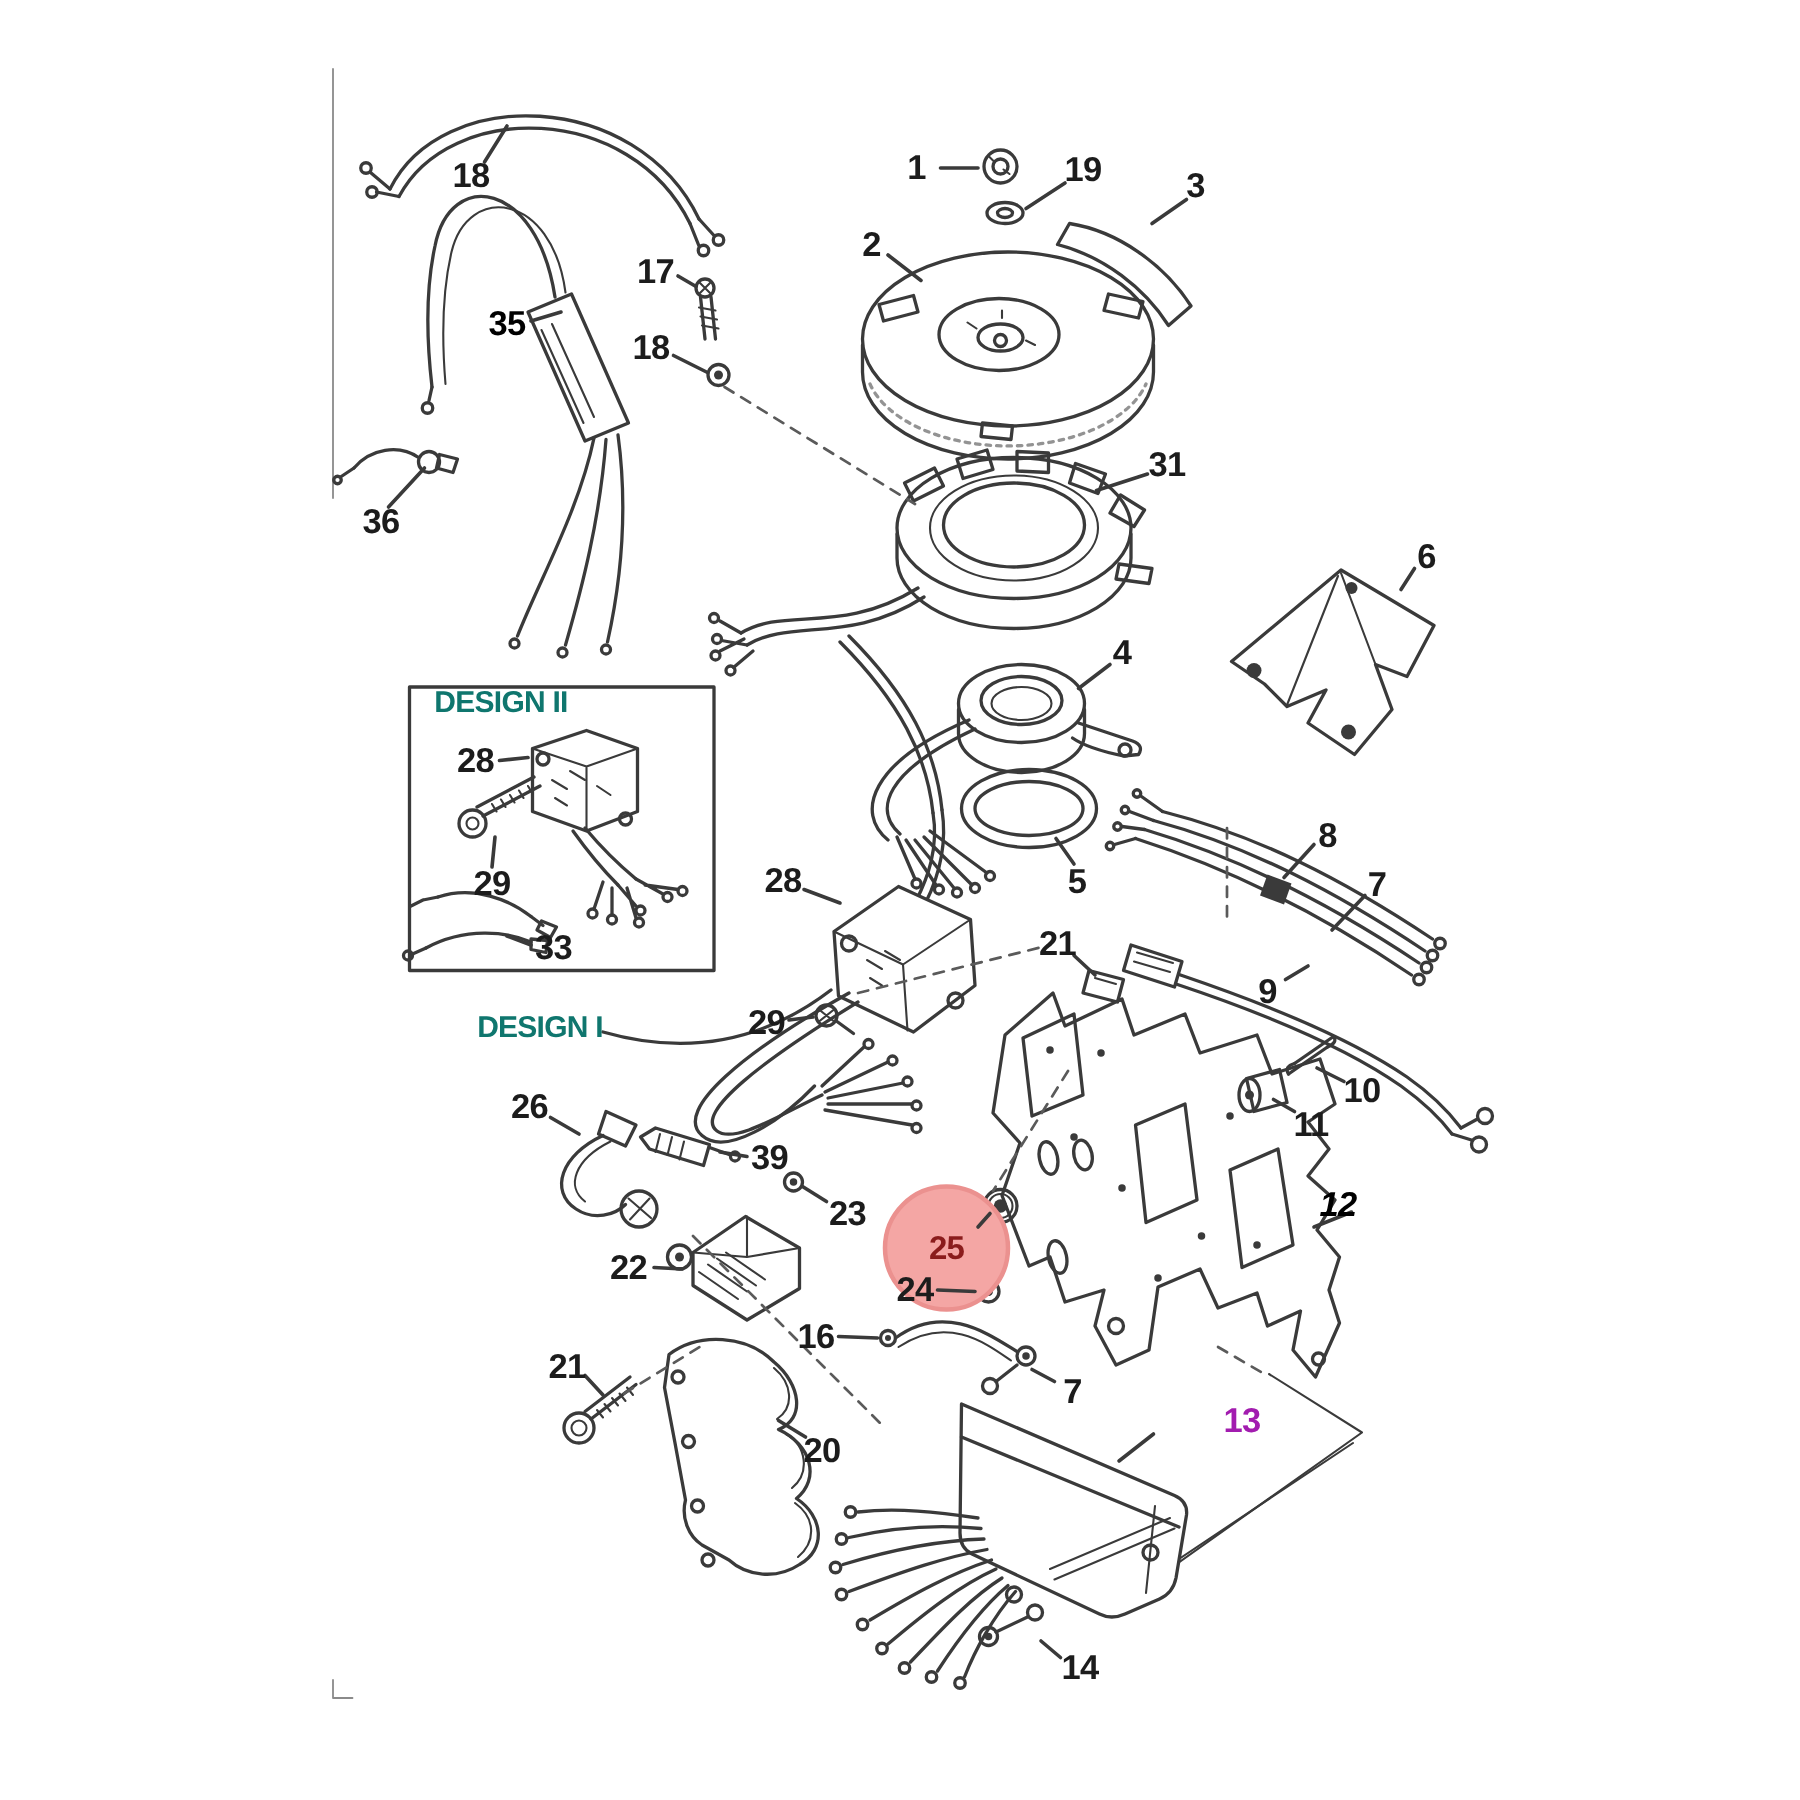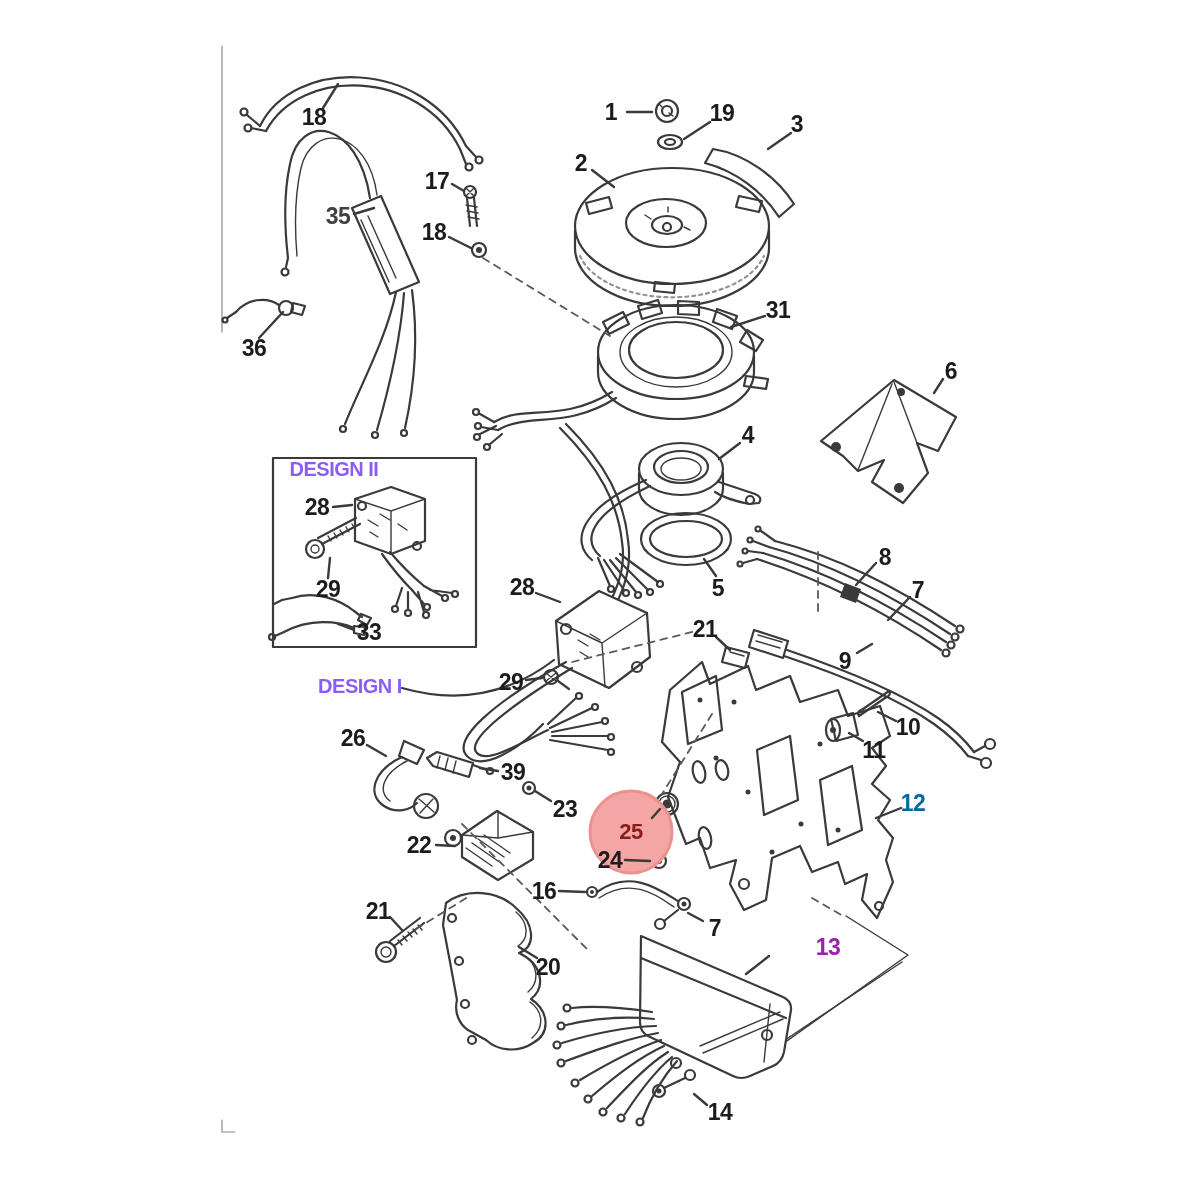--- a/index.html
+++ b/index.html
@@ -7,21 +7,21 @@
          font-family:"Liberation Sans",sans-serif;}
   #art{position:absolute;left:0;top:0;}
   #art path,#art circle,#art ellipse,#art rect,#art line{
     fill:none;stroke:#3a3a3a;stroke-width:2.2;stroke-linecap:round;stroke-linejoin:round;}
   #art .fill{fill:#3a3a3a;stroke:none;}
   #art .thin{stroke-width:1.4;}
   #art .faint{stroke:#8a8a8a;stroke-width:1.2;}
   #art .white{fill:#ffffff;}
   #labels-layer{position:absolute;left:0;top:0;width:100%;height:100%;pointer-events:none;}
   .part-label{position:absolute;transform:translate(-50%,-50%);font-weight:bold;
-    font-size:23px;color:#8b5cf6;letter-spacing:-0.5px;white-space:nowrap;pointer-events:auto;}
+    font-size:23px;color:#0f766e;letter-spacing:-0.5px;white-space:nowrap;pointer-events:auto;}
   .part-label.design{font-size:20px;letter-spacing:-0.5px;}
   .part-label.hl{color:#8a1c1c;font-size:22px;}
 </style>
 </head>
 <body>
 
 <div class="stage">
 
 <svg id="art" width="1200" height="1200" viewBox="0 0 1200 1200">
 
@@ -431,33 +431,33 @@
 </svg>
 
 <div id="labels-layer">
       <div class="part-label" style="left: 611px; top: 112px; color: rgb(28, 28, 28);">1</div>
       <div class="part-label" style="left: 722px; top: 113px; color: rgb(28, 28, 28);">19</div>
       <div class="part-label" style="left: 797px; top: 124px; color: rgb(28, 28, 28);">3</div>
       <div class="part-label" style="left: 581px; top: 163px; color: rgb(28, 28, 28);">2</div>
       <div class="part-label" style="left: 437px; top: 181px; color: rgb(28, 28, 28); text-align: center;">17</div>
       <div class="part-label" style="left: 434px; top: 232px; color: rgb(28, 28, 28);">18</div>
       <div class="part-label" style="left: 314px; top: 117px; color: rgb(28, 28, 28);">18</div>
-      <div class="part-label" style="left: 338px; top: 216px; color: #404040;">35</div>
+      <div class="part-label" style="left: 338px; top: 216px; color: #000000;">35</div>
       <div class="part-label" style="left: 254px; top: 348px; color: rgb(28, 28, 28);">36</div>
       <div class="part-label" style="left: 778px; top: 310px; color: rgb(28, 28, 28);">31</div>
       <div class="part-label" style="left: 951px; top: 371px; color: rgb(28, 28, 28);">6</div>
       <div class="part-label" style="left: 748px; top: 435px; color: rgb(28, 28, 28);">4</div>
       <div class="part-label" style="left: 718px; top: 588px; color: rgb(28, 28, 28);">5</div>
       <div class="part-label" style="left: 885px; top: 557px; color: rgb(28, 28, 28);">8</div>
       <div class="part-label" style="left: 918px; top: 590px; color: rgb(28, 28, 28);">7</div>
       <div class="part-label" style="left: 845px; top: 661px; color: rgb(28, 28, 28);">9</div>
       <div class="part-label" style="left: 908px; top: 727px; color: rgb(28, 28, 28);">10</div>
       <div class="part-label" style="left: 874px; top: 750px; color: rgb(28, 28, 28);">11</div>
       <div class="part-label" style="left: 705px; top: 629px; color: rgb(28, 28, 28);">21</div>
-      <div class="part-label" style="left: 913px; top: 803px; color: #0369a1;">12</div>
+      <div class="part-label" style="left: 892px; top: 803px; color: #000000; font-style: italic;">12</div>
       <div class="part-label design" style="left: 334px; top: 469px;">DESIGN II</div>
       <div class="part-label" style="left: 317px; top: 507px; color: rgb(28, 28, 28);">28</div>
       <div class="part-label" style="left: 328px; top: 589px; color: rgb(28, 28, 28);">29</div>
       <div class="part-label" style="left: 369px; top: 632px; color: rgb(28, 28, 28);">33</div>
       <div class="part-label design" style="left: 360px; top: 686px;">DESIGN I</div>
       <div class="part-label" style="left: 522px; top: 587px; color: rgb(28, 28, 28);">28</div>
       <div class="part-label" style="left: 511px; top: 682px; color: rgb(28, 28, 28);">29</div>
       <div class="part-label" style="left: 353px; top: 738px; color: rgb(28, 28, 28);">26</div>
       <div class="part-label" style="left: 513px; top: 772px; color: rgb(28, 28, 28);">39</div>
       <div class="part-label" style="left: 565px; top: 809px; color: rgb(28, 28, 28);">23</div>

